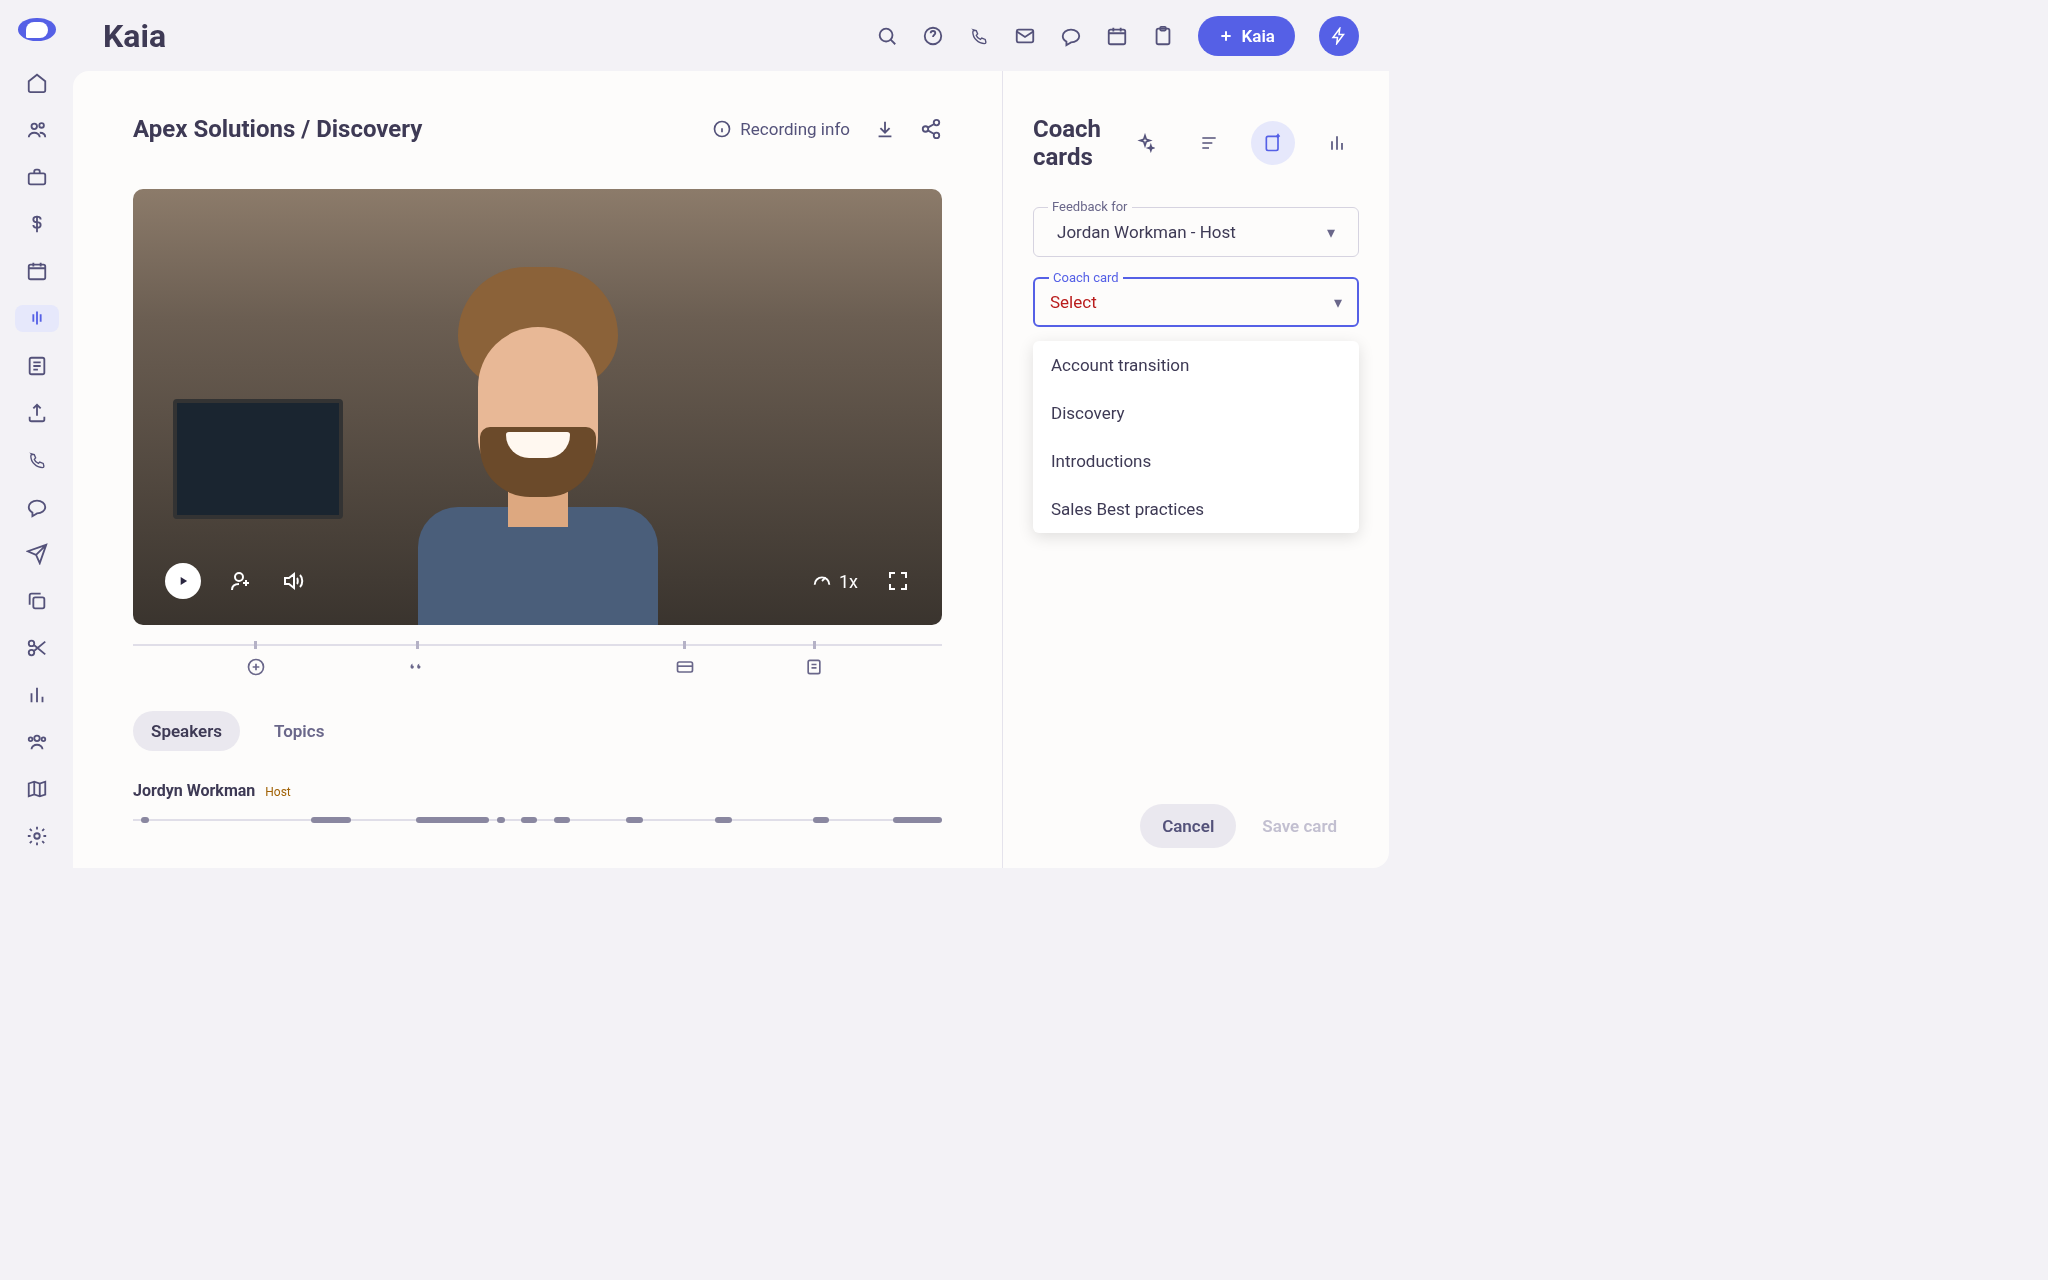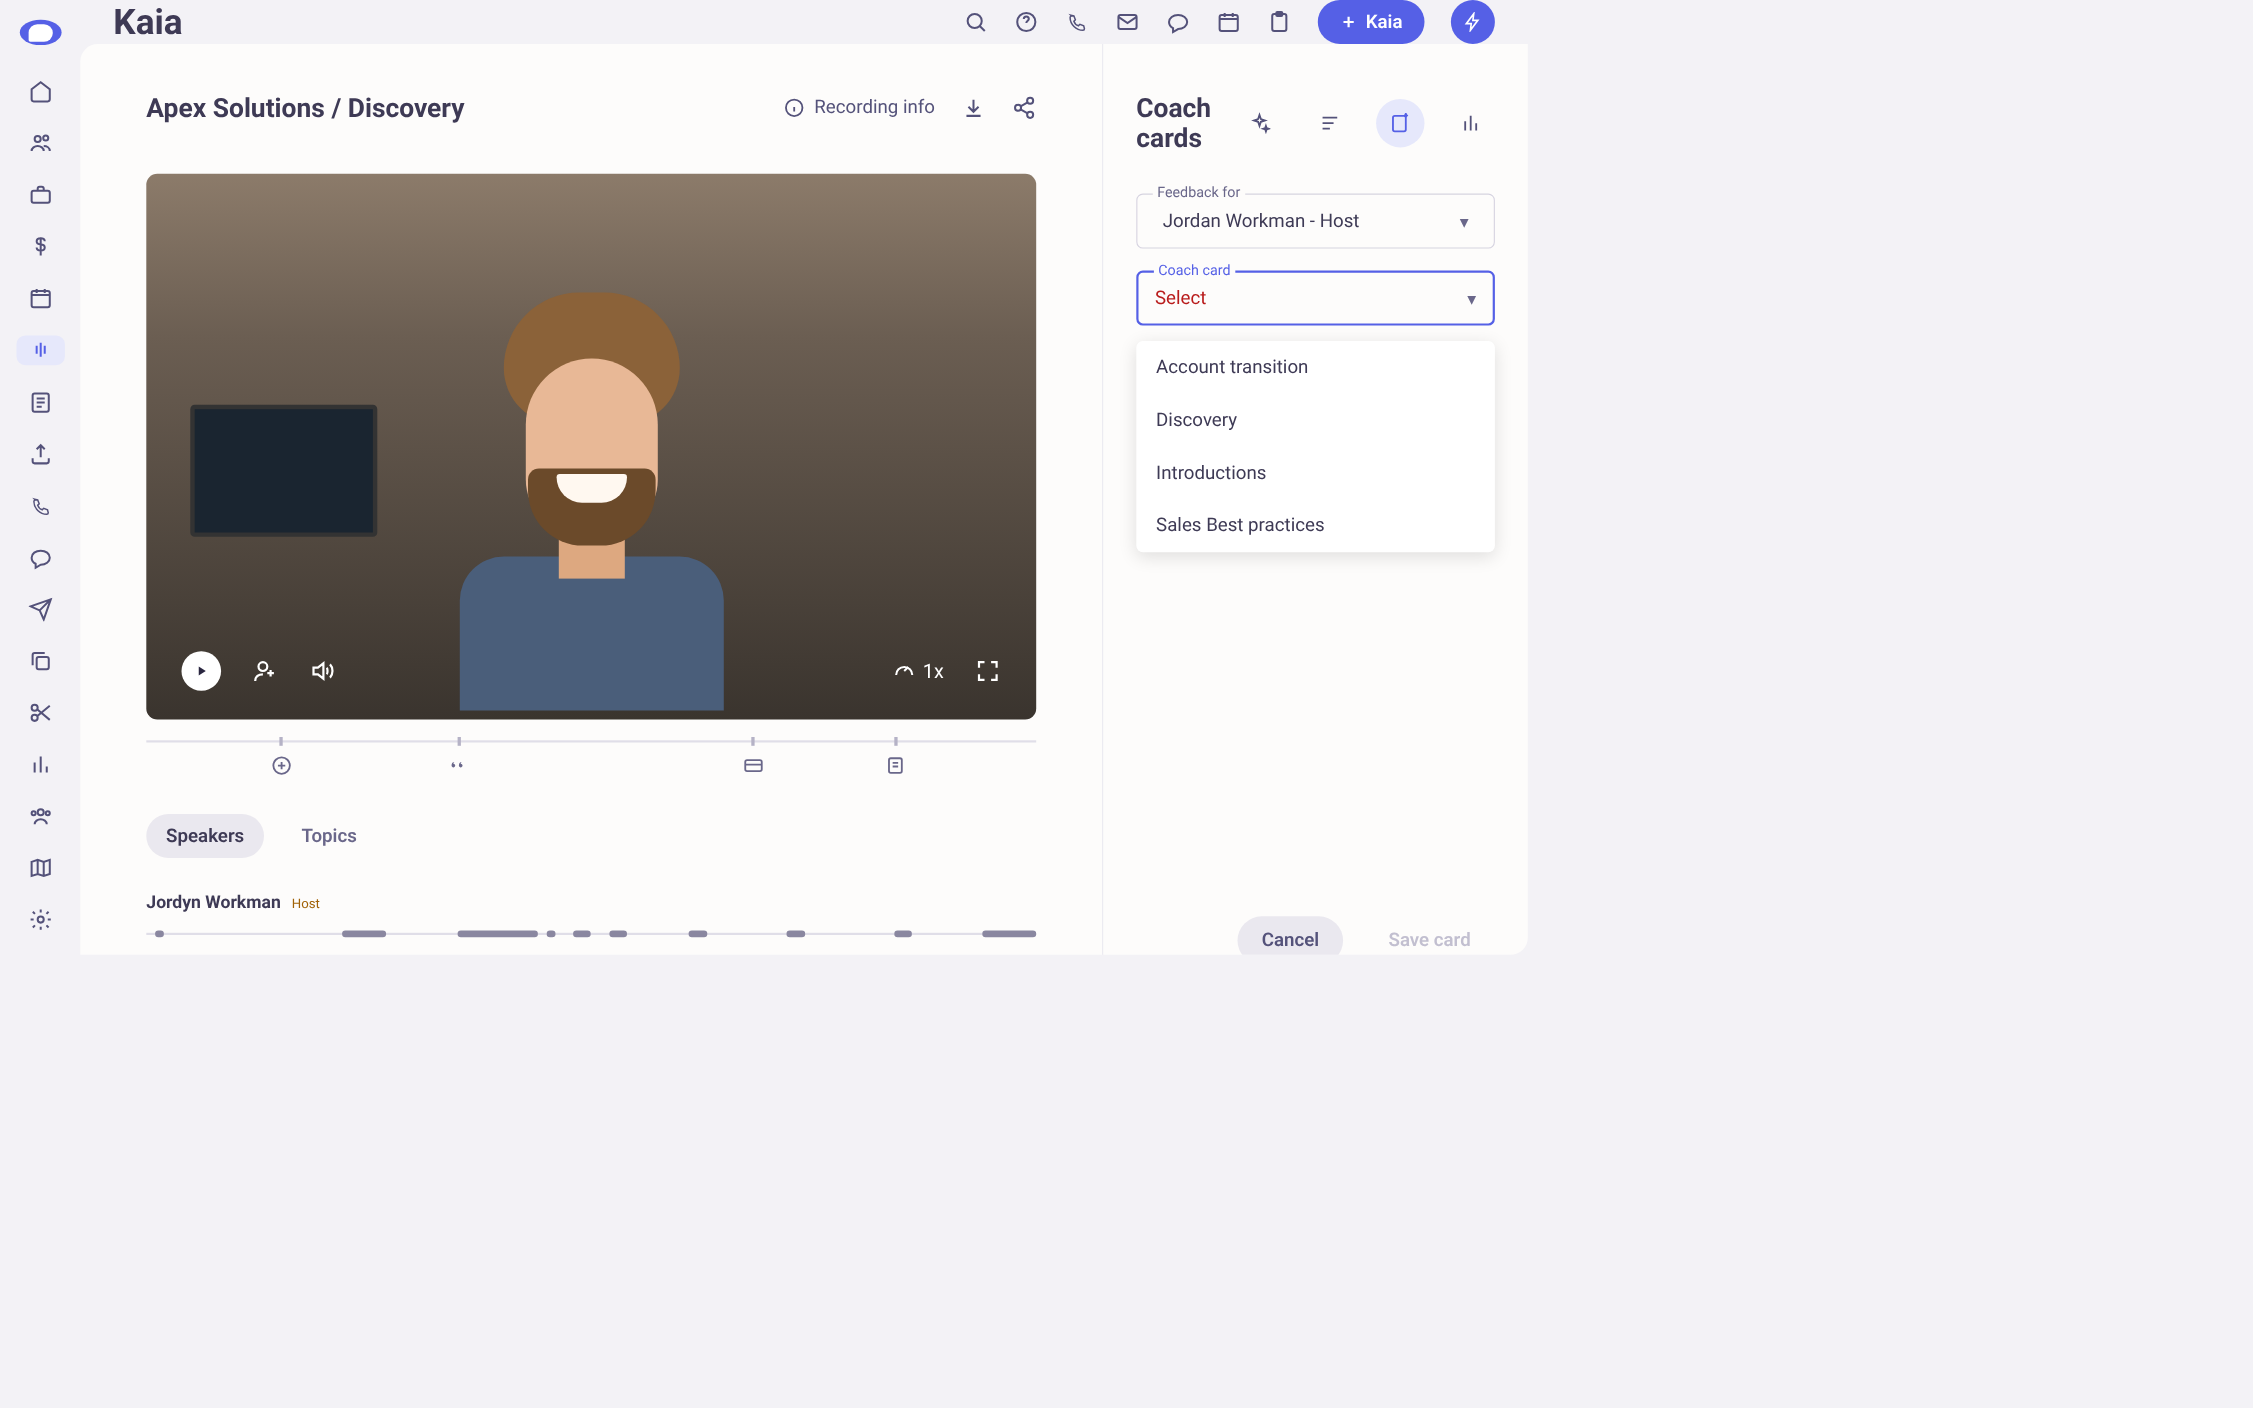--- a/index.html
+++ b/index.html
@@ -19,21 +19,21 @@
 .top-icon { width:22px; height:22px; color:#54527A; cursor:pointer; display:flex; align-items:center; justify-content:center; }
 .top-icon svg { width:22px; height:22px; }
 .kaia-btn { background:#5560E6; color:#fff; padding:10px 20px; border-radius:22px; display:flex; align-items:center; gap:8px; cursor:pointer; font-weight:600; font-size:17px; }
 .bolt-btn { width:40px; height:40px; background:#5560E6; color:#fff; border-radius:50%; display:flex; align-items:center; justify-content:center; cursor:pointer; }
 .content { flex:1; display:flex; }
 .left-panel { width:930px; background:#FDFCFB; border-radius:16px 0 0 0; padding:44px 60px; border-right:1px solid #E5E3EC; }
 .bc-row { display:flex; align-items:center; gap:24px; margin-bottom:24px; }
 .breadcrumb { font-size:24px; font-weight:700; color:#3E3A55; flex:1; }
 .rec-info { display:flex; align-items:center; gap:8px; color:#54527A; font-size:17px; cursor:pointer; }
 .bc-icon { width:22px; height:22px; color:#54527A; cursor:pointer; display:flex; align-items:center; justify-content:center; }
-.video { height:496px; border-radius:10px; position:relative; overflow:hidden; background:linear-gradient(180deg,#8C7B6A 0%,#6B5E52 30%,#3A342E 100%); display:flex; align-items:center; justify-content:center;margin-top:46px; }
+.video { height:436px; border-radius:10px; position:relative; overflow:hidden; background:linear-gradient(180deg,#8C7B6A 0%,#6B5E52 30%,#3A342E 100%); display:flex; align-items:center; justify-content:center;margin-top:46px; }
 .person { width:280px; height:360px; margin-top:60px; position:relative; }
 .hair { position:absolute; top:10px; left:60px; width:160px; height:120px; background:#8B6239; border-radius:80px 80px 60px 60px; }
 .face { position:absolute; top:70px; left:80px; width:120px; height:160px; background:#E8B896; border-radius:60px 60px 50px 50px; }
 .beard { position:absolute; top:170px; left:82px; width:116px; height:70px; background:#6B4A2A; border-radius:10px 10px 50px 50px; }
 .smile { position:absolute; top:175px; left:108px; width:64px; height:26px; background:#FFF8F0; border-radius:4px 4px 32px 32px; }
 .neck { position:absolute; top:220px; left:110px; width:60px; height:50px; background:#DDA880; }
 .shirt { position:absolute; top:250px; left:20px; width:240px; height:140px; background:#4A5E7A; border-radius:40px 40px 0 0; }
 .monitor { position:absolute; left:40px; top:210px; width:170px; height:120px; background:#1a2530; border:4px solid #333; border-radius:4px; }
 .v-controls { position:absolute; bottom:26px; left:32px; right:32px; display:flex; align-items:center; gap:28px; color:#fff; }
 .play-btn { width:36px; height:36px; background:#fff; border-radius:50%; display:flex; align-items:center; justify-content:center; cursor:pointer; }
@@ -64,21 +64,21 @@
 .field { position:relative; border:1px solid #D6D3E0; border-radius:6px; padding:14px 23px; display:flex; align-items:center; cursor:pointer; margin-bottom:20px; background:#FDFCFB; }
 .field.focus { border:2px solid #5560E6; padding:13px 15px; }
 .field-label { position:absolute; top:-9px; left:14px; background:#FDFCFB; padding:0 4px; font-size:13px; color:#6A678A; }
 .field.focus .field-label { color:#5560E6; }
 .field-value { flex:1; font-size:17px; color:#3E3A55; }
 .field-value.placeholder { color:#b91c1c; }
 .caret-down { color:#6A678A; }
 .dropdown { background:#fff; border-radius:6px; box-shadow:0 4px 16px rgba(0,0,0,0.12); margin-top:-6px; overflow:hidden; }
 .dd-item { padding:14px 18px; font-size:17px; color:#3E3A55; cursor:pointer; }
 .rp-spacer { flex:1; }
-.rp-foot { display:flex; justify-content:flex-end; gap:19px; padding-top:20px; }
+.rp-foot { display:flex; justify-content:flex-end; gap:4px; padding-top:20px; }
 .btn { padding:12px 22px; border-radius:22px; font-size:17px; font-weight:600; cursor:pointer; }
 .btn.cancel { background:#EAE8EF; color:#54527A; }
 .btn.save { background:transparent; color:#C2BFD0; cursor:default; }
 </style>
 </head>
 <body>
 
 <div class="app">
   <div class="sidebar">
     <div class="logo">

